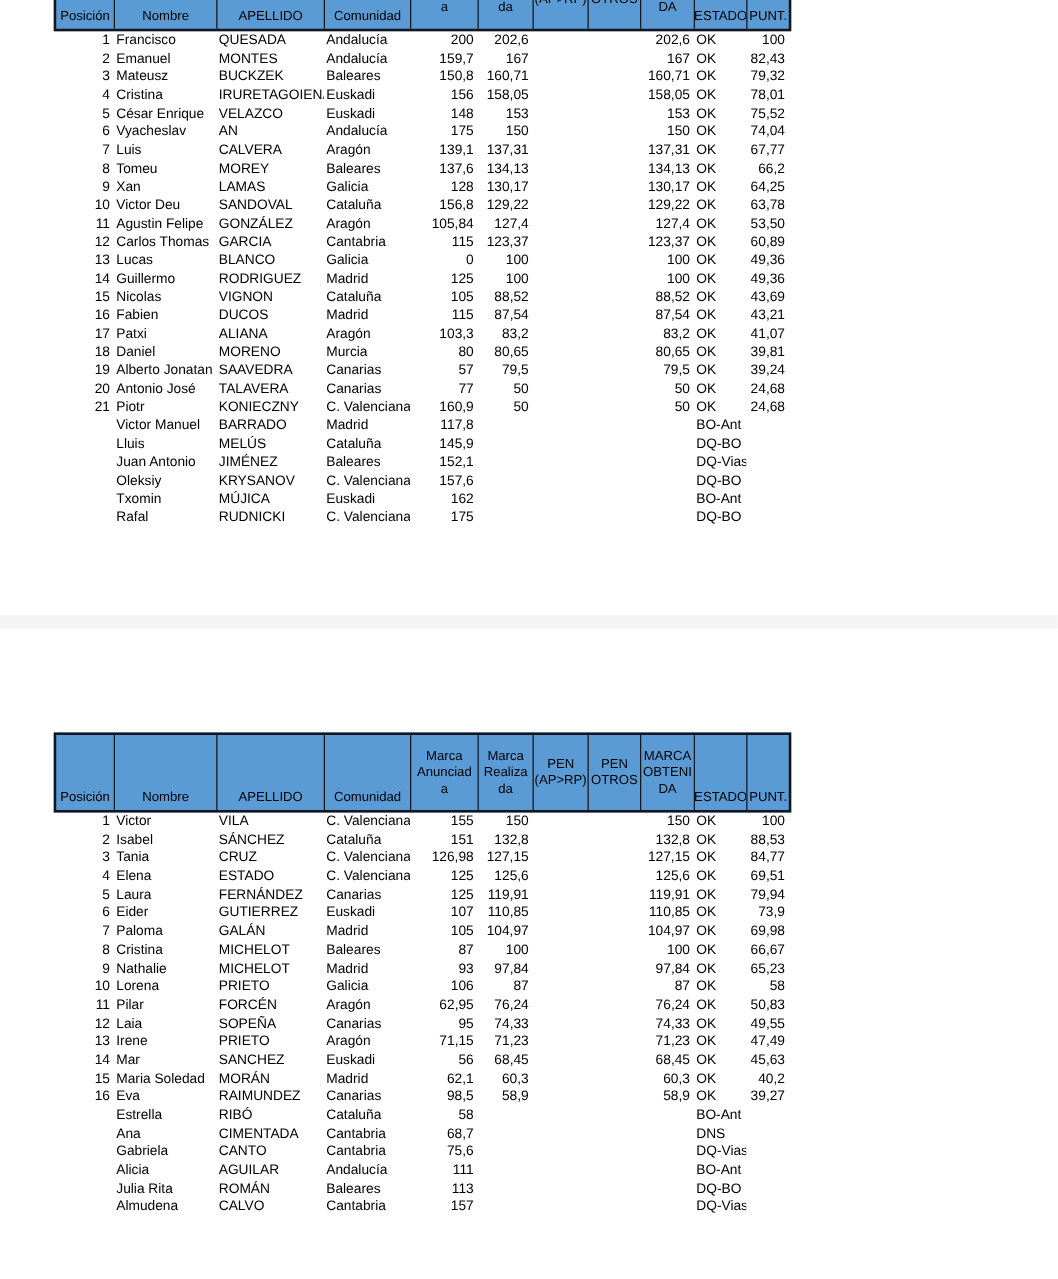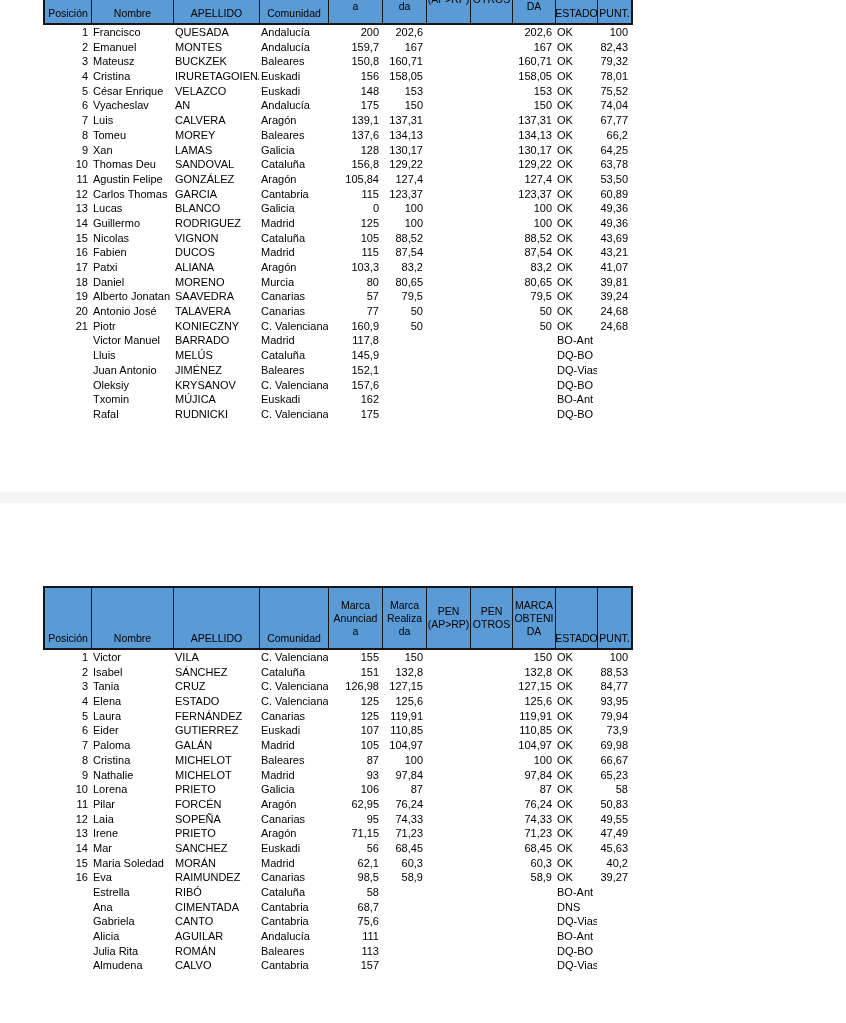--- a/index.html
+++ b/index.html
@@ -220,21 +220,21 @@
         <div class="td col4 a-r">128</div>
         <div class="td col5 a-r">130,17</div>
         <div class="td col6 a-r"></div>
         <div class="td col7 a-r"></div>
         <div class="td col8 a-r">130,17</div>
         <div class="td col9 a-l">OK</div>
         <div class="td col10 a-r">64,25</div>
       </div>
       <div class="tr">
         <div class="td col0 a-r">10</div>
-        <div class="td col1 a-l">Thomas Deu</div>
+        <div class="td col1 a-l">Victor Deu</div>
         <div class="td col2 a-l">SANDOVAL</div>
         <div class="td col3 a-l">Cataluña</div>
         <div class="td col4 a-r">156,8</div>
         <div class="td col5 a-r">129,22</div>
         <div class="td col6 a-r"></div>
         <div class="td col7 a-r"></div>
         <div class="td col8 a-r">129,22</div>
         <div class="td col9 a-l">OK</div>
         <div class="td col10 a-r">63,78</div>
       </div>
@@ -532,21 +532,21 @@
         <div class="td col0 a-r">4</div>
         <div class="td col1 a-l">Elena</div>
         <div class="td col2 a-l">ESTADO</div>
         <div class="td col3 a-l">C. Valenciana</div>
         <div class="td col4 a-r">125</div>
         <div class="td col5 a-r">125,6</div>
         <div class="td col6 a-r"></div>
         <div class="td col7 a-r"></div>
         <div class="td col8 a-r">125,6</div>
         <div class="td col9 a-l">OK</div>
-        <div class="td col10 a-r">93,95</div>
+        <div class="td col10 a-r">69,51</div>
       </div>
       <div class="tr">
         <div class="td col0 a-r">5</div>
         <div class="td col1 a-l">Laura</div>
         <div class="td col2 a-l">FERNÁNDEZ</div>
         <div class="td col3 a-l">Canarias</div>
         <div class="td col4 a-r">125</div>
         <div class="td col5 a-r">119,91</div>
         <div class="td col6 a-r"></div>
         <div class="td col7 a-r"></div>

